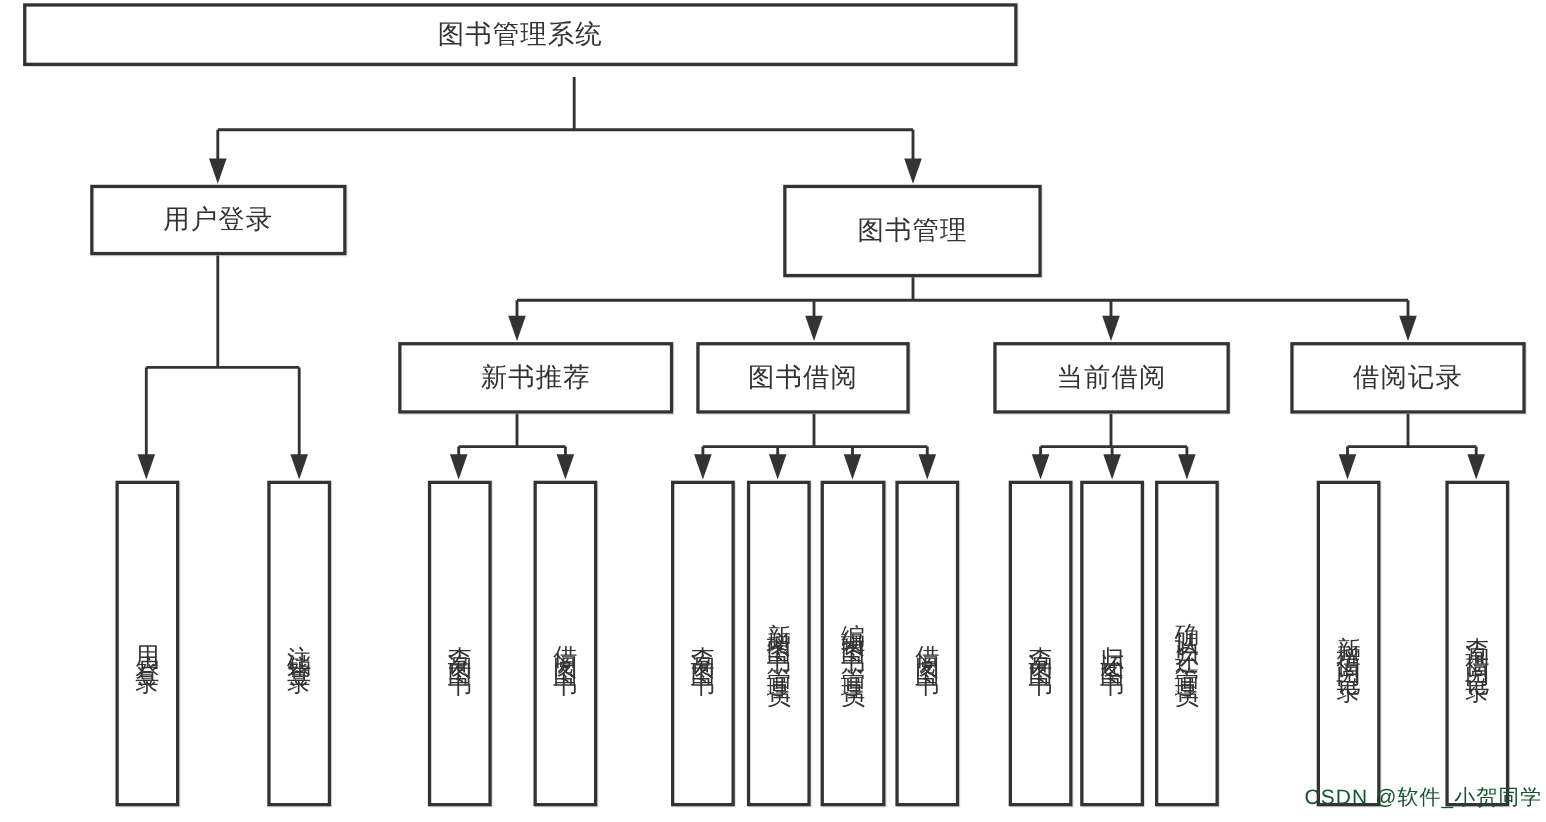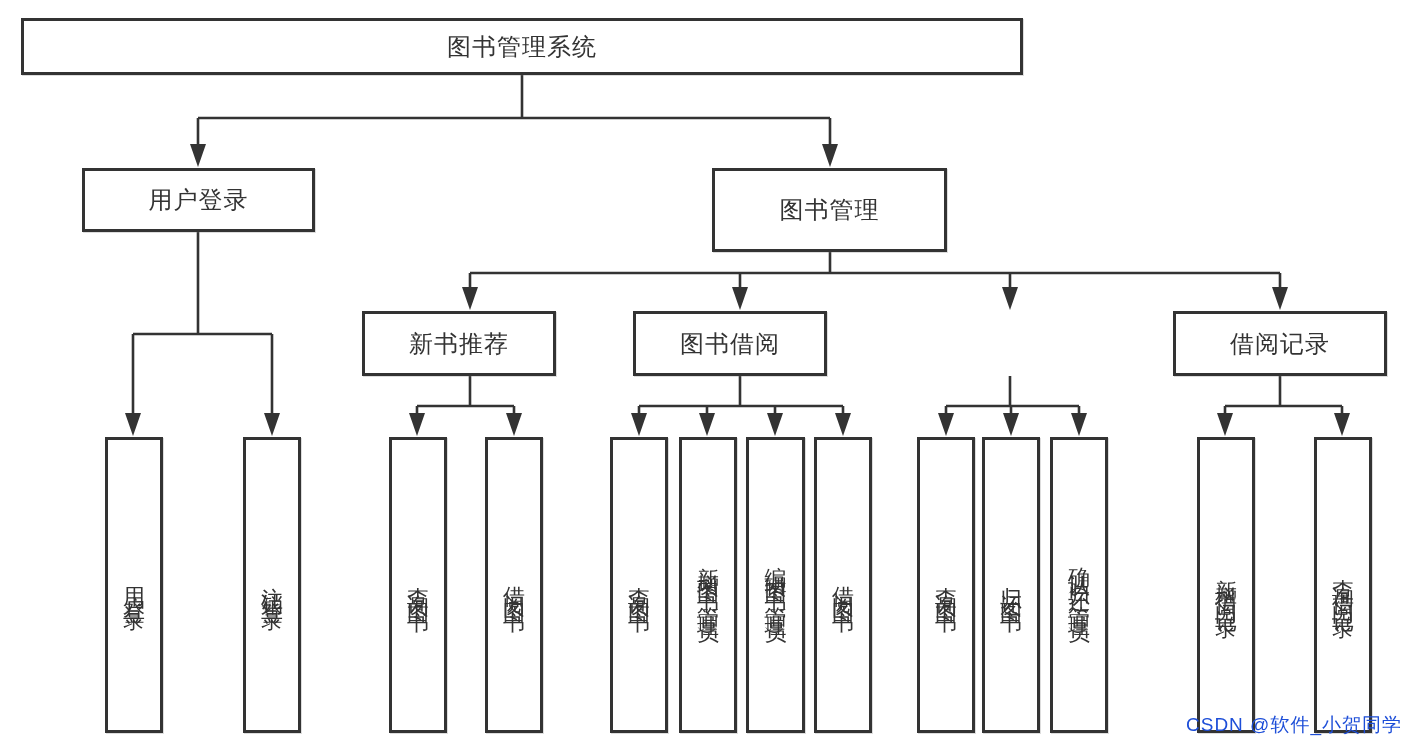--- a/index.html
+++ b/index.html
@@ -32,21 +32,21 @@
     text-orientation:mixed;
     font-size:22px;
     letter-spacing:8px;
     line-height:1;
     white-space:nowrap;
   }
   .watermark{
     position:absolute;
     left:1186px;top:712px;
     font-size:19px;
-    color:#1d4ed8;
+    color:#14532d;
     letter-spacing:1px;
     z-index:5;
     white-space:nowrap;
   }
 </style>
 </head>
 <body>
 
 <div class="canvas">
 
@@ -83,36 +83,39 @@
       <polygon points="767,413 783,413 775,436"></polygon>
       <polygon points="835,413 851,413 843,436"></polygon>
       <polygon points="938,413 954,413 946,436"></polygon>
       <polygon points="1003,413 1019,413 1011,436"></polygon>
       <polygon points="1071,413 1087,413 1079,436"></polygon>
       <polygon points="1217,413 1233,413 1225,436"></polygon>
       <polygon points="1334,413 1350,413 1342,436"></polygon>
     </g>
   </svg>
 
-  <div class="node" style="left:21px;top:18px;width:1002px;height:57px;">
+  <div class="node" style="left:21px;top:3px;width:904px;height:57px;">
     <span class="hlabel">图书管理系统</span>
   </div>
 
   <div class="node" style="left:82px;top:168px;width:233px;height:64px;">
     <span class="hlabel">用户登录</span>
   </div>
   <div class="node" style="left:712px;top:168px;width:235px;height:84px;">
     <span class="hlabel">图书管理</span>
   </div>
 
-  <div class="node" style="left:362px;top:311px;width:194px;height:65px;">
+  <div class="node" style="left:362px;top:311px;width:250px;height:65px;">
     <span class="hlabel">新书推荐</span>
   </div>
   <div class="node" style="left:633px;top:311px;width:194px;height:65px;">
     <span class="hlabel">图书借阅</span>
+  </div>
+  <div class="node" style="left:903px;top:311px;width:215px;height:65px;">
+    <span class="hlabel">当前借阅</span>
   </div>
   <div class="node" style="left:1173px;top:311px;width:214px;height:65px;">
     <span class="hlabel">借阅记录</span>
   </div>
 
   <div class="node leaf" style="left:105px;top:437px;width:58px;height:296px;">
     <span class="vlabel">用户登录</span>
   </div>
   <div class="node leaf" style="left:243px;top:437px;width:58px;height:296px;">
     <span class="vlabel">注销登录</span>

